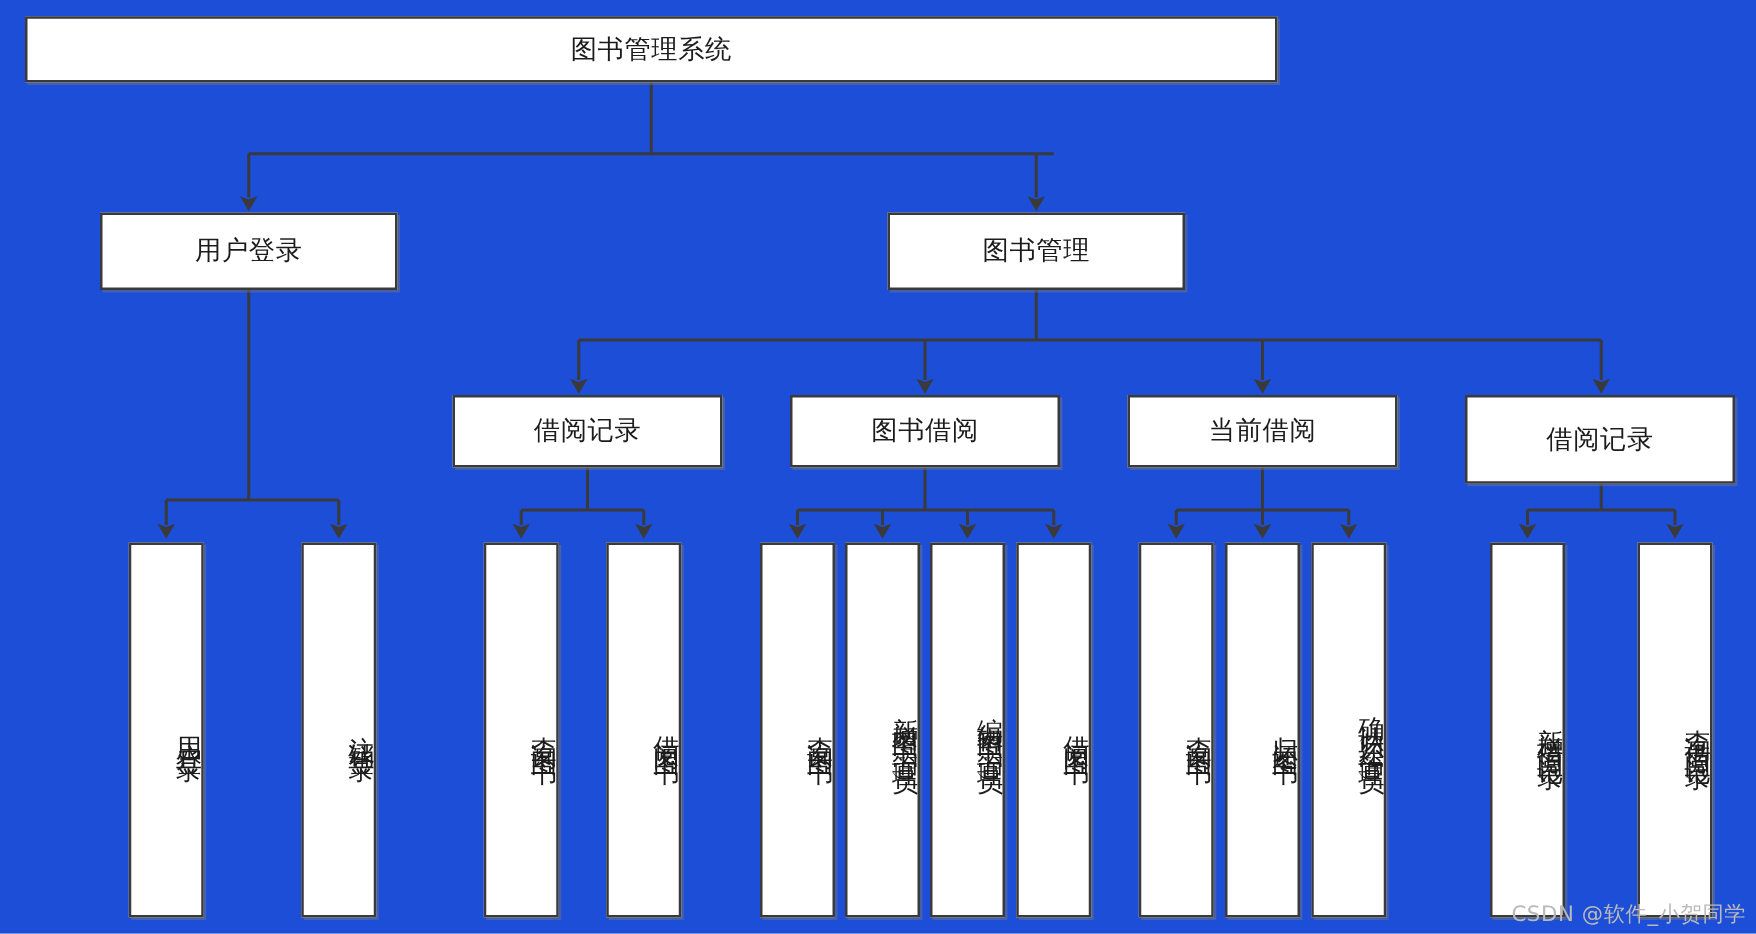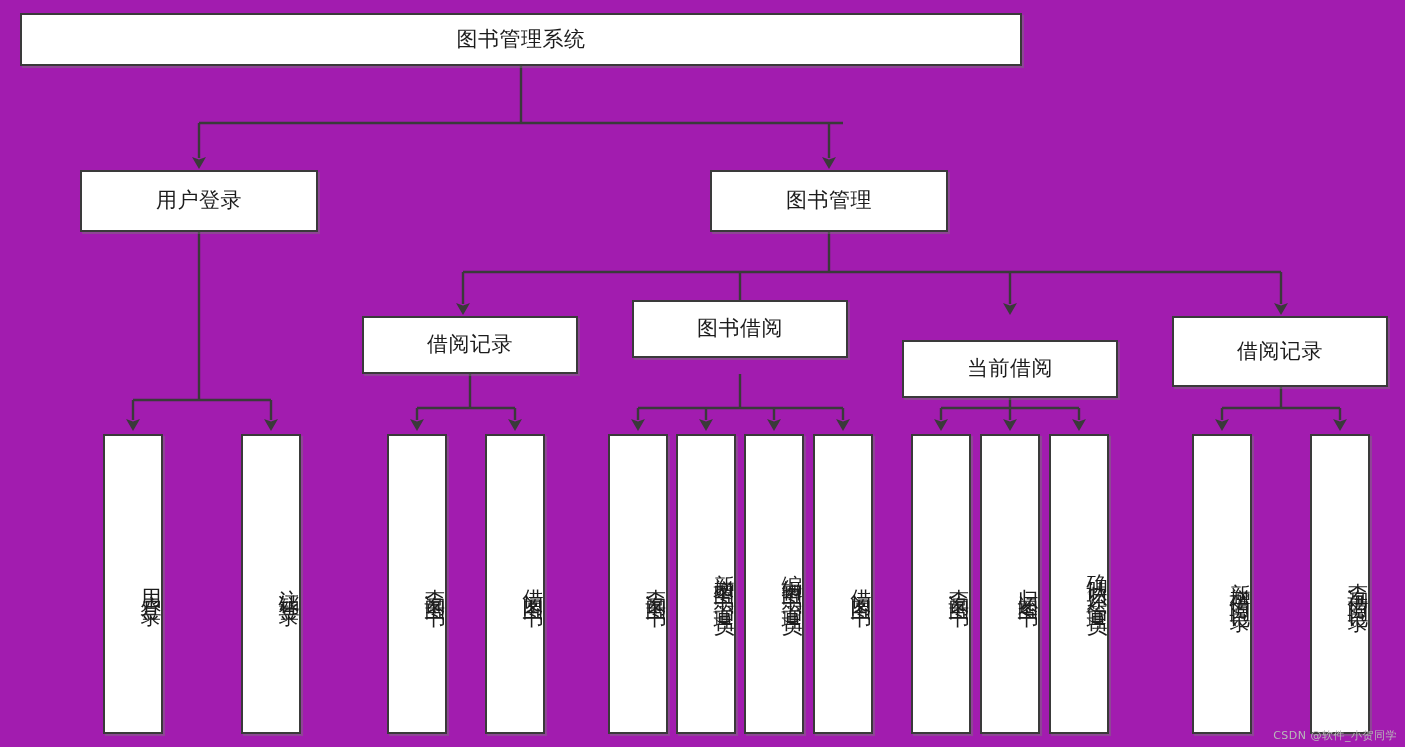--- a/index.html
+++ b/index.html
@@ -4,21 +4,21 @@
 <style>
   html, body {
     margin: 0;
     padding: 0;
     background: #ffffff;
   }
   #canvas {
     position: relative;
     width: 1405px;
     height: 747px;
-    background: #a21caf;
+    background: #1d4ed8;
     font-family: "DejaVu Sans", "Liberation Sans", sans-serif;
     overflow: hidden;
   }
   svg.wires {
     position: absolute;
     left: 0;
     top: 0;
     width: 1405px;
     height: 747px;
     pointer-events: none;
@@ -53,21 +53,21 @@
   .node.vert .vtext {
     writing-mode: vertical-rl;
     text-orientation: upright;
     display: block;
     white-space: nowrap;
   }
   .watermark {
     position: absolute;
     right: 8px;
     bottom: 4px;
-    font-size: 11px;
+    font-size: 17px;
     color: #b9b9b9;
     letter-spacing: 0.5px;
     white-space: nowrap;
     font-family: "DejaVu Sans", "Liberation Sans", sans-serif;
   }
 </style>
 </head>
 <body>
 
 <div id="canvas">
@@ -129,24 +129,24 @@
   <div class="node horiz" style="left:80px; top:170px; width:238px; height:62px;">
     <span>用户登录</span>
   </div>
   <div class="node horiz" style="left:710px; top:170px; width:238px; height:62px;">
     <span>图书管理</span>
   </div>
 
   <div class="node horiz" style="left:362px; top:316px; width:216px; height:58px;">
     <span>借阅记录</span>
   </div>
-  <div class="node horiz" style="left:632px; top:300px; width:216px; height:58px;">
+  <div class="node horiz" style="left:632px; top:316px; width:216px; height:58px;">
     <span>图书借阅</span>
   </div>
-  <div class="node horiz" style="left:902px; top:316px; width:216px; height:58px;margin-top:24px;">
+  <div class="node horiz" style="left:902px; top:316px; width:216px; height:58px;">
     <span>当前借阅</span>
   </div>
   <div class="node horiz" style="left:1172px; top:316px; width:216px; height:71px;">
     <span>借阅记录</span>
   </div>
 
   <div class="node vert" style="left:103px; top:434px; width:60px; height:300px;">
     <span class="vtext">用户登录</span>
   </div>
   <div class="node vert" style="left:241px; top:434px; width:60px; height:300px;">

